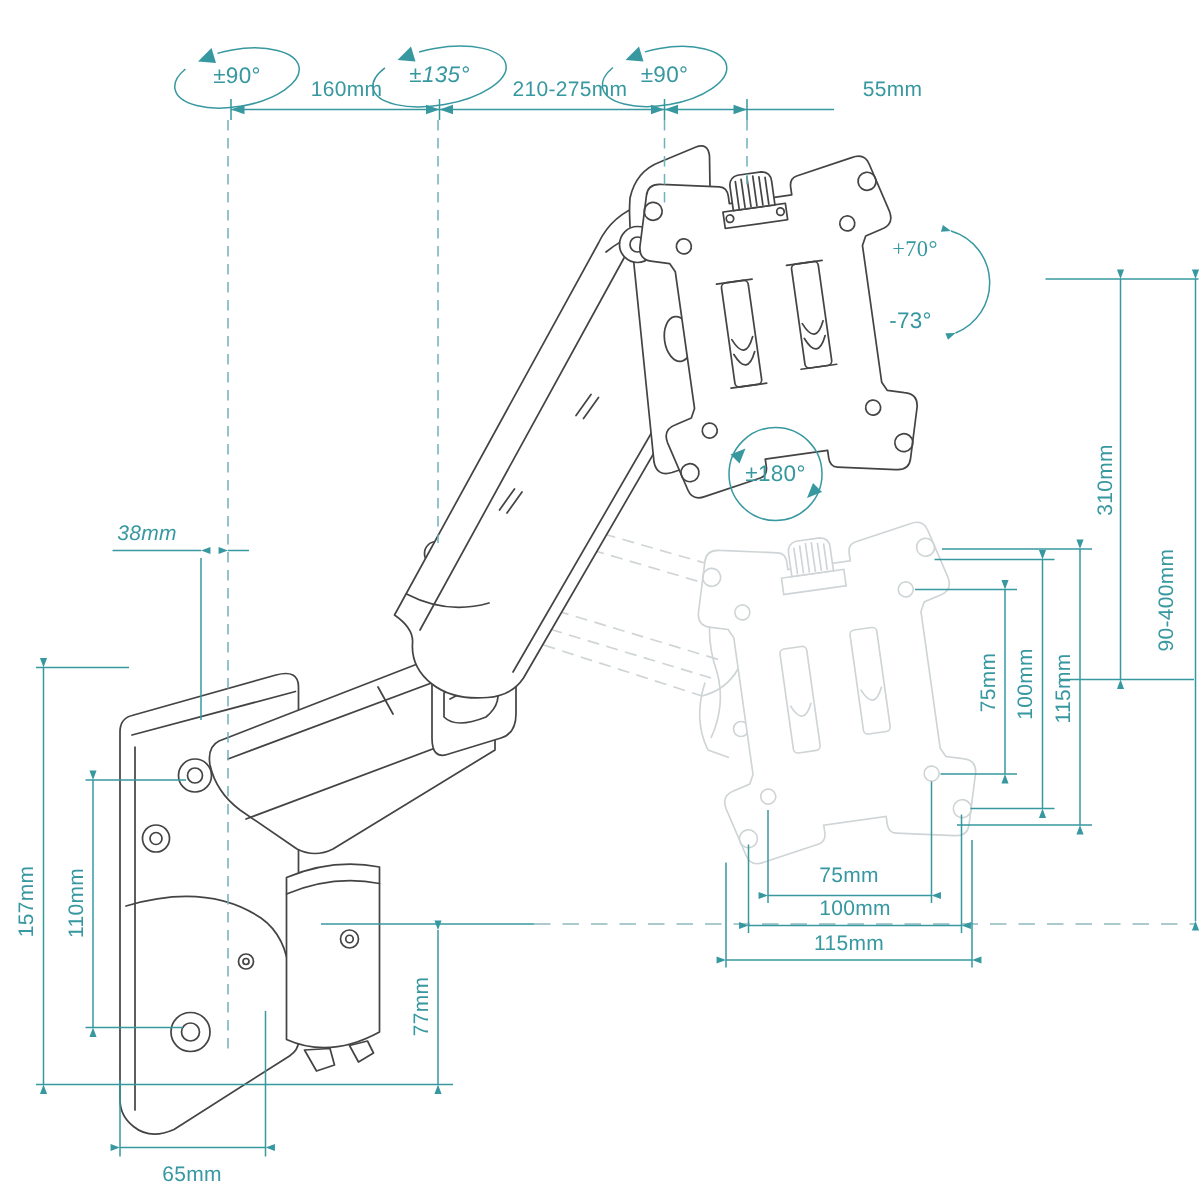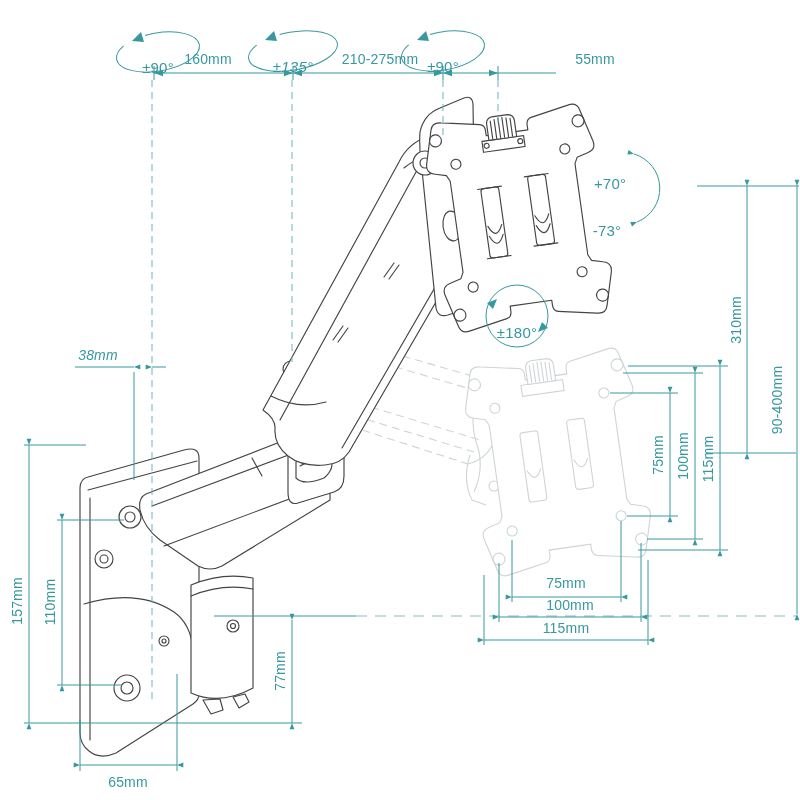--- a/index.html
+++ b/index.html
@@ -2,21 +2,21 @@
 <html><head>
 <meta charset="utf-8">
 <style>
   html,body{margin:0;padding:0;background:#ffffff;}
   .stage{position:relative;width:800px;height:800px;background:#fff;overflow:hidden;
          font-family:"Liberation Sans", sans-serif;}
   svg{position:absolute;left:0;top:0;}
   .lbl{position:absolute;color:#3798a0;font-size:14px;line-height:1;white-space:nowrap;
        transform:translate(-50%,-50%);letter-spacing:0.2px;}
   .lbl.v{transform:translate(-50%,-50%) rotate(-90deg);}
-  .lbl.big{font-size:15px;margin-top:16px;}
+  .lbl.big{font-size:15px;}
 </style>
 </head>
 <body>
 
 <div class="stage">
 
 <svg width="800" height="800" viewBox="0 0 800 800">
   <defs>
     <marker id="arr" viewBox="0 0 10 10" refX="1" refY="5" markerWidth="9" markerHeight="7" orient="auto-start-reverse">
       <path d="M1,5 L10,1.6 L10,8.4 Z" fill="#3798a0"></path>
@@ -225,25 +225,25 @@
       <ellipse rx="42" ry="19" transform="rotate(-10)" pathLength="100" stroke-dasharray="88 12" stroke-dashoffset="-70"></ellipse>
       <polygon points="-26,-11 -14,-10 -17,-20" fill="#3798a0" stroke="none"></polygon>
     </g>
   </g>
 </svg>
 
 <span class="lbl big" style="left:158px;top:51px;">±90°</span>
 <span class="lbl big" style="left:293px;top:50px;font-style:italic;">±135°</span>
 <span class="lbl big" style="left:443px;top:50px;">±90°</span>
 
-<span class="lbl" style="left:208px;top:59px;">160mm</span>
+<span class="lbl" style="left:231px;top:59px;">160mm</span>
 <span class="lbl" style="left:380px;top:59px;">210-275mm</span>
 <span class="lbl" style="left:551px;top:59px;margin-left:44px;">55mm</span>
 
-<span class="lbl big" style="left:610px;top:167px;">+70°</span>
+<span class="lbl big" style="left:610px;top:167px;font-family:Liberation Serif, serif;">+70°</span>
 <span class="lbl big" style="left:607px;top:214px;">-73°</span>
 <span class="lbl big" style="left:517px;top:316px;text-align:center;">±180°</span>
 
 <span class="lbl" style="left:98px;top:355px;font-style:italic;">38mm</span>
 <span class="lbl v" style="left:17px;top:601px;">157mm</span>
 <span class="lbl v" style="left:50px;top:602px;">110mm</span>
 <span class="lbl" style="left:128px;top:782px;">65mm</span>
 <span class="lbl v" style="left:280px;top:671px;">77mm</span>
 
 <span class="lbl v" style="left:736px;top:320px;">310mm</span>

